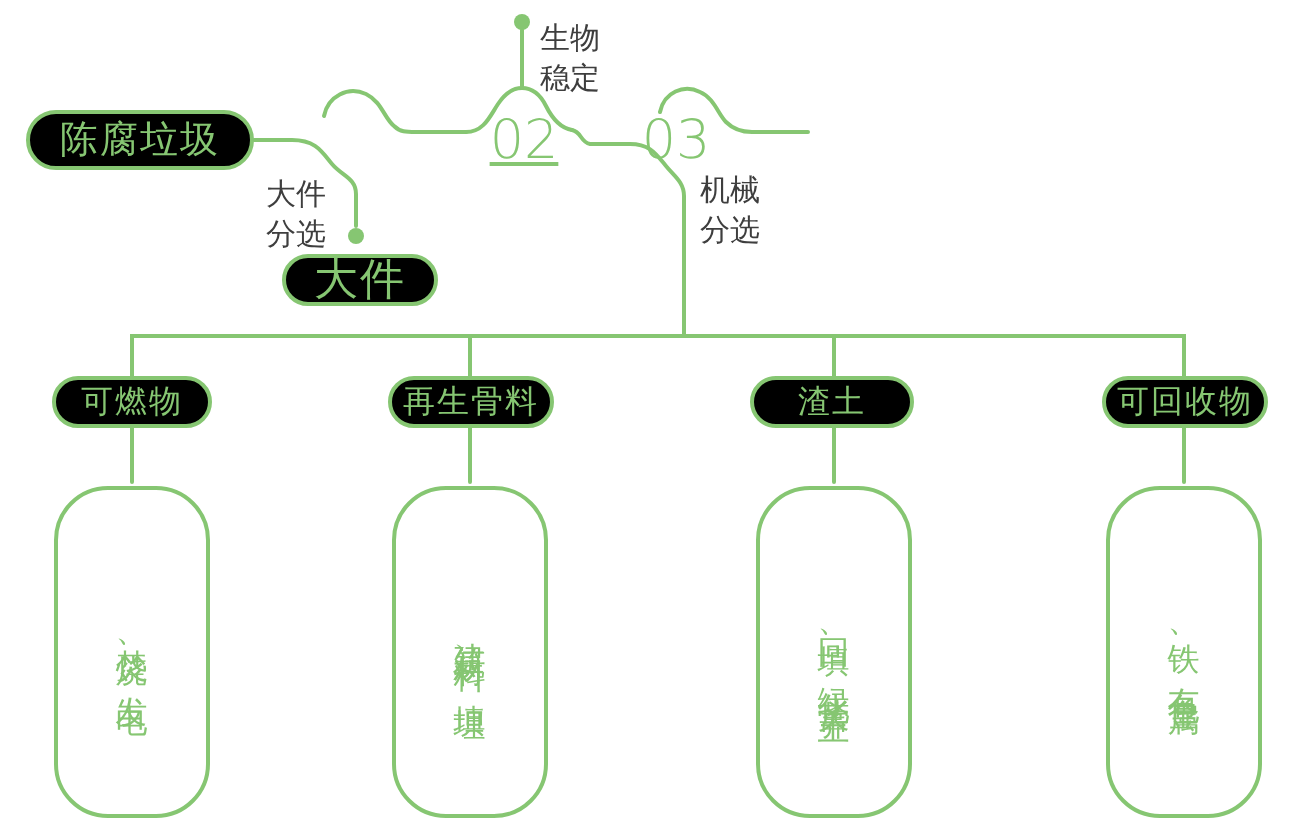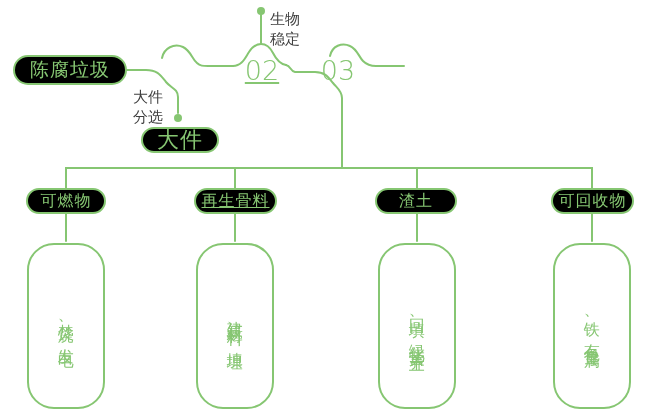--- a/index.html
+++ b/index.html
@@ -11,21 +11,21 @@
   .flow-svg{position:absolute;left:0;top:0;color:var(--line-green);}
   .pill{
     position:absolute;border:2px solid var(--line-green);border-radius:15px;
     color:var(--line-green);display:flex;align-items:center;justify-content:center;
     background:#000000;box-sizing:border-box;white-space:nowrap;
   }
   .pill-src{left:13px;top:55px;width:114px;height:30px;font-size:19px;letter-spacing:1px;}
   .pill-bulky{left:141px;top:127px;width:78px;height:26px;border-radius:13px;font-size:22px;letter-spacing:1px;}
   .pill-cat{top:188px;height:26px;border-radius:13px;font-size:16px;letter-spacing:1px;}
   .cat1{left:26px;width:80px;}
-  .cat2{left:194px;width:83px;text-decoration:underline;}
+  .cat2{left:194px;width:83px;}
   .cat3{left:375px;width:82px;}
   .cat4{left:551px;width:83px;}
   .step-num{
     position:absolute;width:44px;text-align:center;color:var(--line-green);
     font-size:27px;font-weight:300;line-height:1;
   }
   .num1{left:156px;top:55px;}
   .num2{left:240px;top:57px;text-decoration:underline;}
   .num3{left:316px;top:57px;}
   .step-label{
@@ -71,20 +71,21 @@
 
   <div class="pill pill-src">
     <span>陈腐垃圾</span>
   </div>
 
   <div class="step-num num2">02</div>
   <div class="step-num num3">03</div>
 
   <div class="step-label lbl-bio">生物稳定</div>
   <div class="step-label lbl-bulky">大件分选</div>
+  <div class="step-label lbl-mech">机械分选</div>
 
   <div class="pill pill-bulky">
     <span>大件</span>
   </div>
 
   <div class="pill pill-cat cat1">
     <span>可燃物</span>
   </div>
   <div class="pill pill-cat cat2">
     <span>再生骨料</span>

